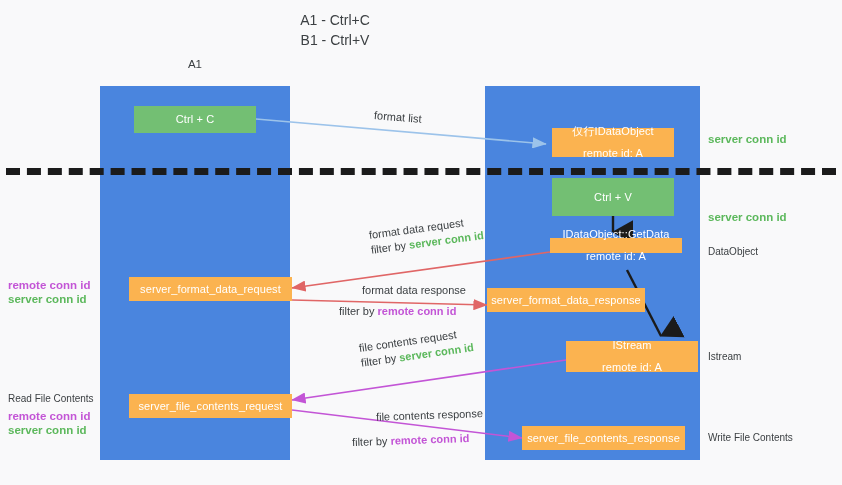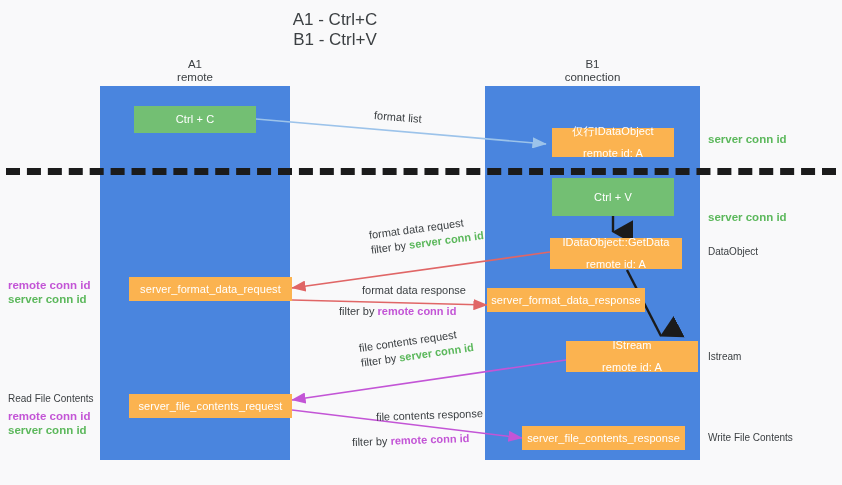--- a/index.html
+++ b/index.html
@@ -11,21 +11,21 @@
     overflow:hidden;
     color:#3c4043;
   }
   .canvas{position:absolute;left:0;top:0;width:842px;height:485px;}
   .abs{position:absolute;}
 
   
   .title{
     left:0;top:10px;width:670px;
     text-align:center;
-    font-size:17px;line-height:20px;
+    font-size:14px;line-height:20px;
     color:#3c4043;
   }
 
   
   .lane-head{
     text-align:center;font-size:11.5px;line-height:13px;color:#3c4043;
   }
 
   
   .lane{background:#4a85de;}
@@ -68,25 +68,20 @@
 
 <div class="canvas">
 
   <div class="abs title">
     <div>A1 - Ctrl+C</div>
     <div>B1 - Ctrl+V</div>
   </div>
 
   <div class="abs lane-head" style="left:100px;top:58px;width:190px;">
     <div>A1</div>
-    <div>remote</div>
-  </div>
-  <div class="abs lane-head" style="left:485px;top:58px;width:215px;">
-    <div>B1</div>
-    <div>connection</div>
   </div>
 
   <div class="abs lane" style="left:100px;top:86px;width:190px;height:374px;"></div>
   <div class="abs lane" style="left:485px;top:86px;width:215px;height:374px;"></div>
 
   <svg viewBox="0 0 842 485">
     <defs>
       <marker id="ah-blue" markerWidth="9" markerHeight="7" refX="8.5" refY="3.5" orient="auto">
         <polygon points="0,0 9,3.5 0,7" fill="#9cc3ea"></polygon>
       </marker>
@@ -132,21 +127,21 @@
 
   <div class="abs node orange" style="left:552px;top:128px;width:122px;height:29px;flex-direction:column;">
     <span>仅行IDataObject</span>
     <span>remote id: A</span>
   </div>
 
   <div class="abs node green" style="left:552px;top:178px;width:122px;height:38px;">
     <span>Ctrl + V</span>
   </div>
 
-  <div class="abs node orange" style="left:550px;top:238px;width:132px;height:31px;flex-direction:column;">
+  <div class="abs node orange" style="left:550px;top:238px;width:132px;height:15px;flex-direction:column;">
     <span>IDataObject::GetData</span>
     <span>remote id: A</span>
   </div>
 
   <div class="abs node orange" style="left:487px;top:288px;width:158px;height:24px;">
     <span>server_format_data_response</span>
   </div>
 
   <div class="abs node orange" style="left:566px;top:341px;width:132px;height:31px;flex-direction:column;">
     <span>IStream</span>

